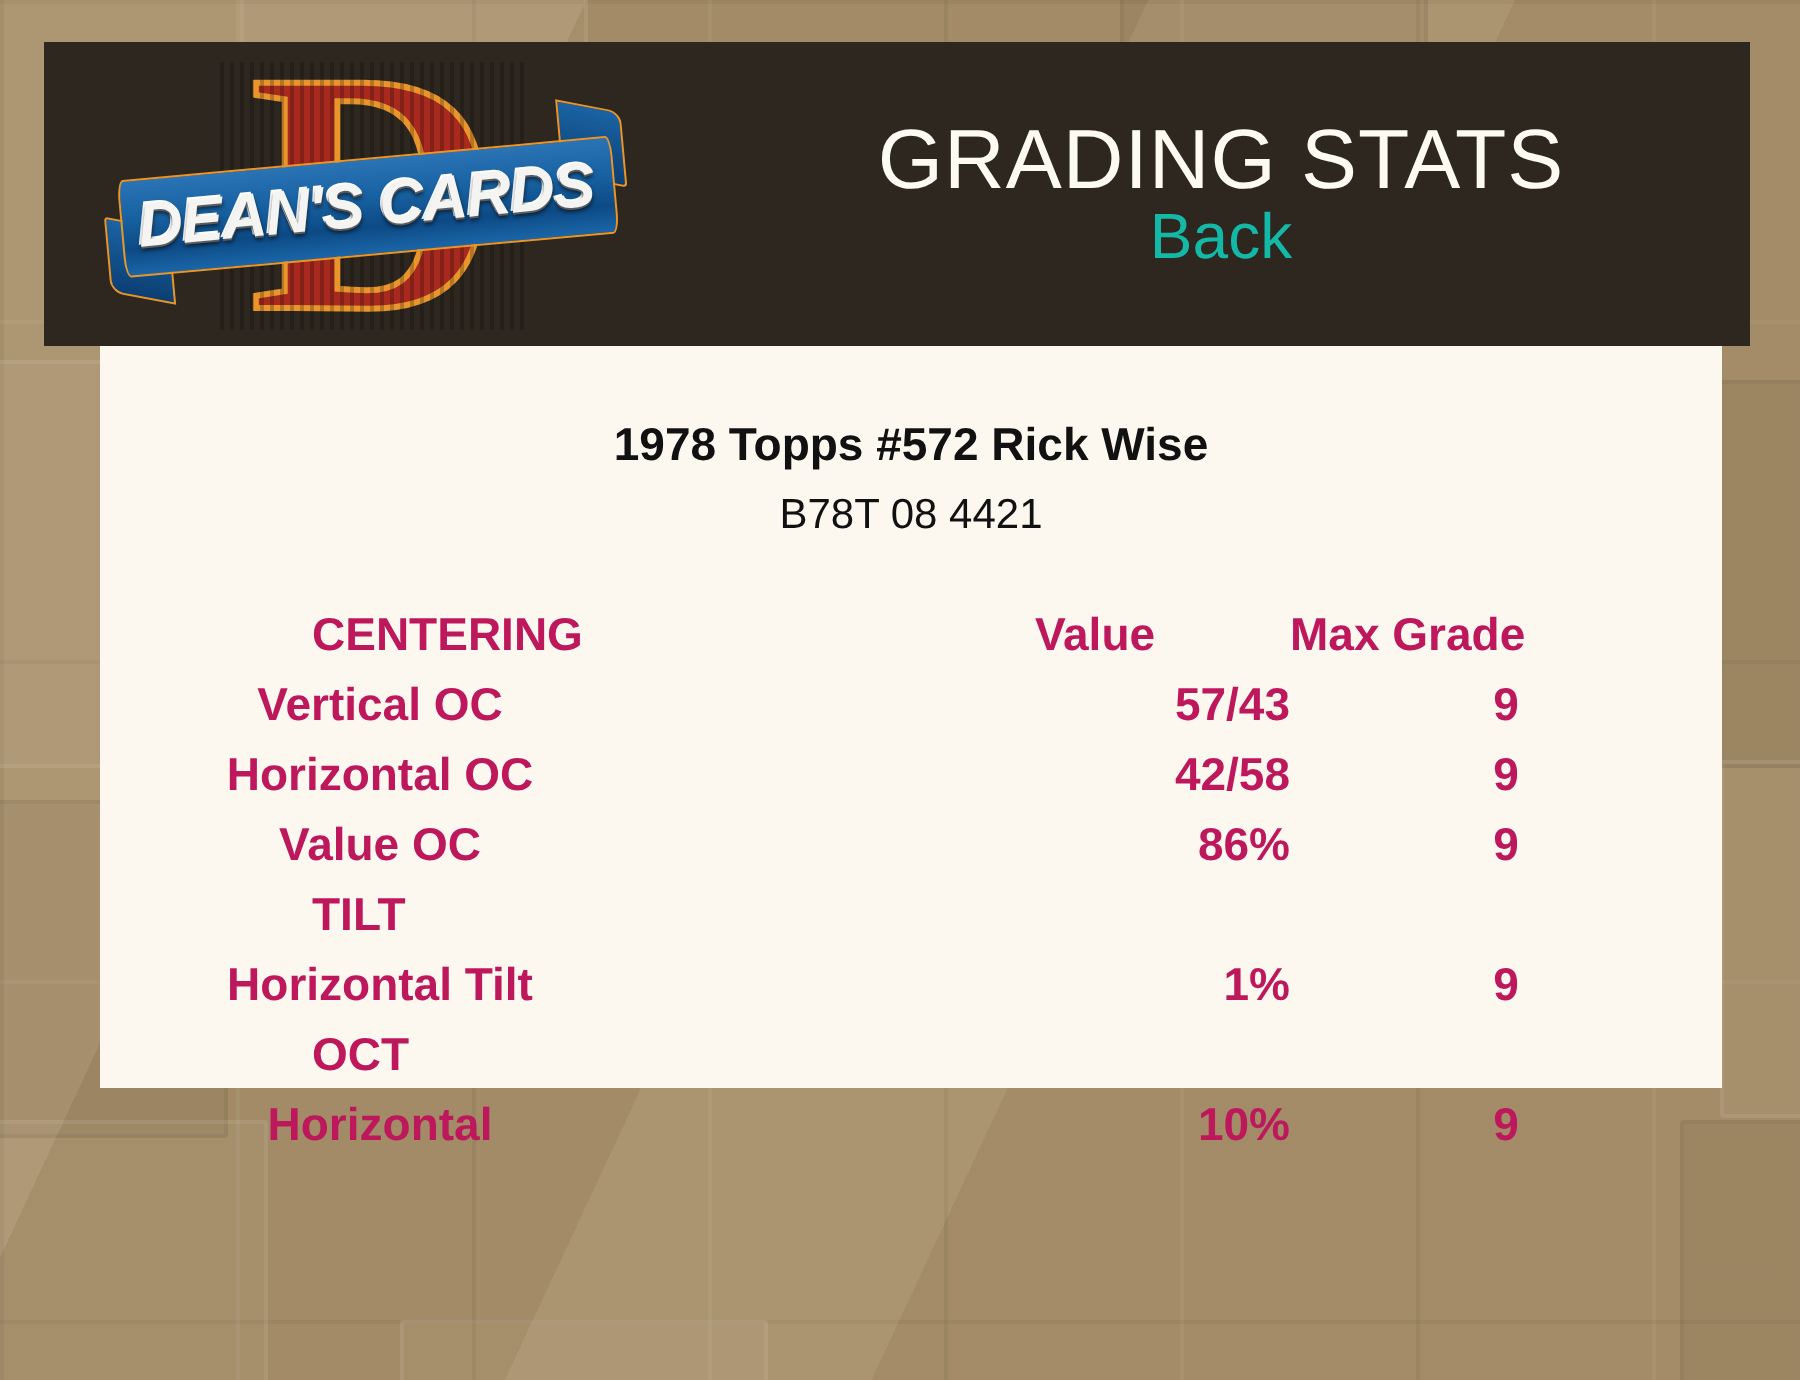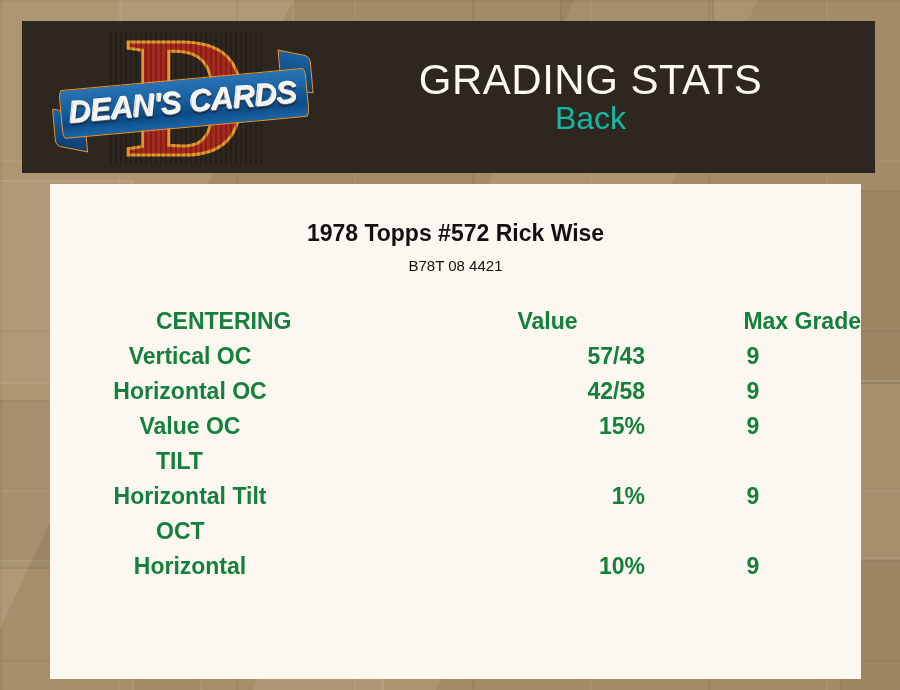--- a/index.html
+++ b/index.html
@@ -139,21 +139,21 @@
       0 1px 0 #5c5c5c,
       0 2px 2px rgba(0,0,0,0.6),
      -1px -1px 0 #ffffff;
     white-space: nowrap;
     user-select: none;
   }
 
   
   .header-titles {
     position: absolute;
-    left: 292px;
+    left: 312px;
     top: 0;
     width: 553px;
     height: 152px;
     display: flex;
     flex-direction: column;
     align-items: center;
     justify-content: center;
   }
   .title-main {
     font-size: 42px;
@@ -167,67 +167,66 @@
     margin-top: 0;
     line-height: 1.05;
   }
 
   
   .panel {
     position: absolute;
     left: 50px;
     top: 173px;
     width: 811px;
-    height: 495px;
+    height: 371px;
     background: #fdf8ef;
     z-index: 4;
-    margin-top: 11px;
   }
 
   .card-title {
     text-align: center;
     margin-top: 36px;
     font-size: 23px;
     font-weight: bold;
     color: #111111;
   }
   .card-serial {
     text-align: center;
     margin-top: 10px;
-    font-size: 15px;
+    font-size: 21px;
     color: #111111;
   }
 
   
   .stats {
     margin: 30px 0 0 0;
     width: 100%;
     border-collapse: collapse;
-    color: #15803d;
+    color: #be185d;
   }
   .stats col.c-label { width: 400px; }
   .stats col.c-value { width: 195px; }
   .stats col.c-grade { width: 216px; }
 
   .stats th, .stats td {
     padding: 0;
     height: 35px;
     vertical-align: middle;
     font-size: 23px;
     font-weight: bold;
   }
   .stats th {
     font-weight: bold;
   }
   .th-section {
     text-align: left;
     padding-left: 106px !important;
   }
   .th-value { text-align: center; }
-  .th-grade { text-align: right; }
+  .th-grade { text-align: left; }
 
   .row-label {
     text-align: center;
     padding-right: 120px !important;
   }
   .row-value { text-align: right; }
   .row-grade { text-align: center; }
 
   tr.section-row td.section-name {
     text-align: left;
@@ -295,21 +294,21 @@
           <td class="row-value">57/43</td>
           <td class="row-grade">9</td>
         </tr>
         <tr>
           <td class="row-label">Horizontal OC</td>
           <td class="row-value">42/58</td>
           <td class="row-grade">9</td>
         </tr>
         <tr>
           <td class="row-label">Value OC</td>
-          <td class="row-value">15%</td>
+          <td class="row-value">86%</td>
           <td class="row-grade">9</td>
         </tr>
         <tr class="section-row">
           <td class="section-name">TILT</td>
           <td></td>
           <td></td>
         </tr>
         <tr>
           <td class="row-label">Horizontal Tilt</td>
           <td class="row-value">1%</td>

